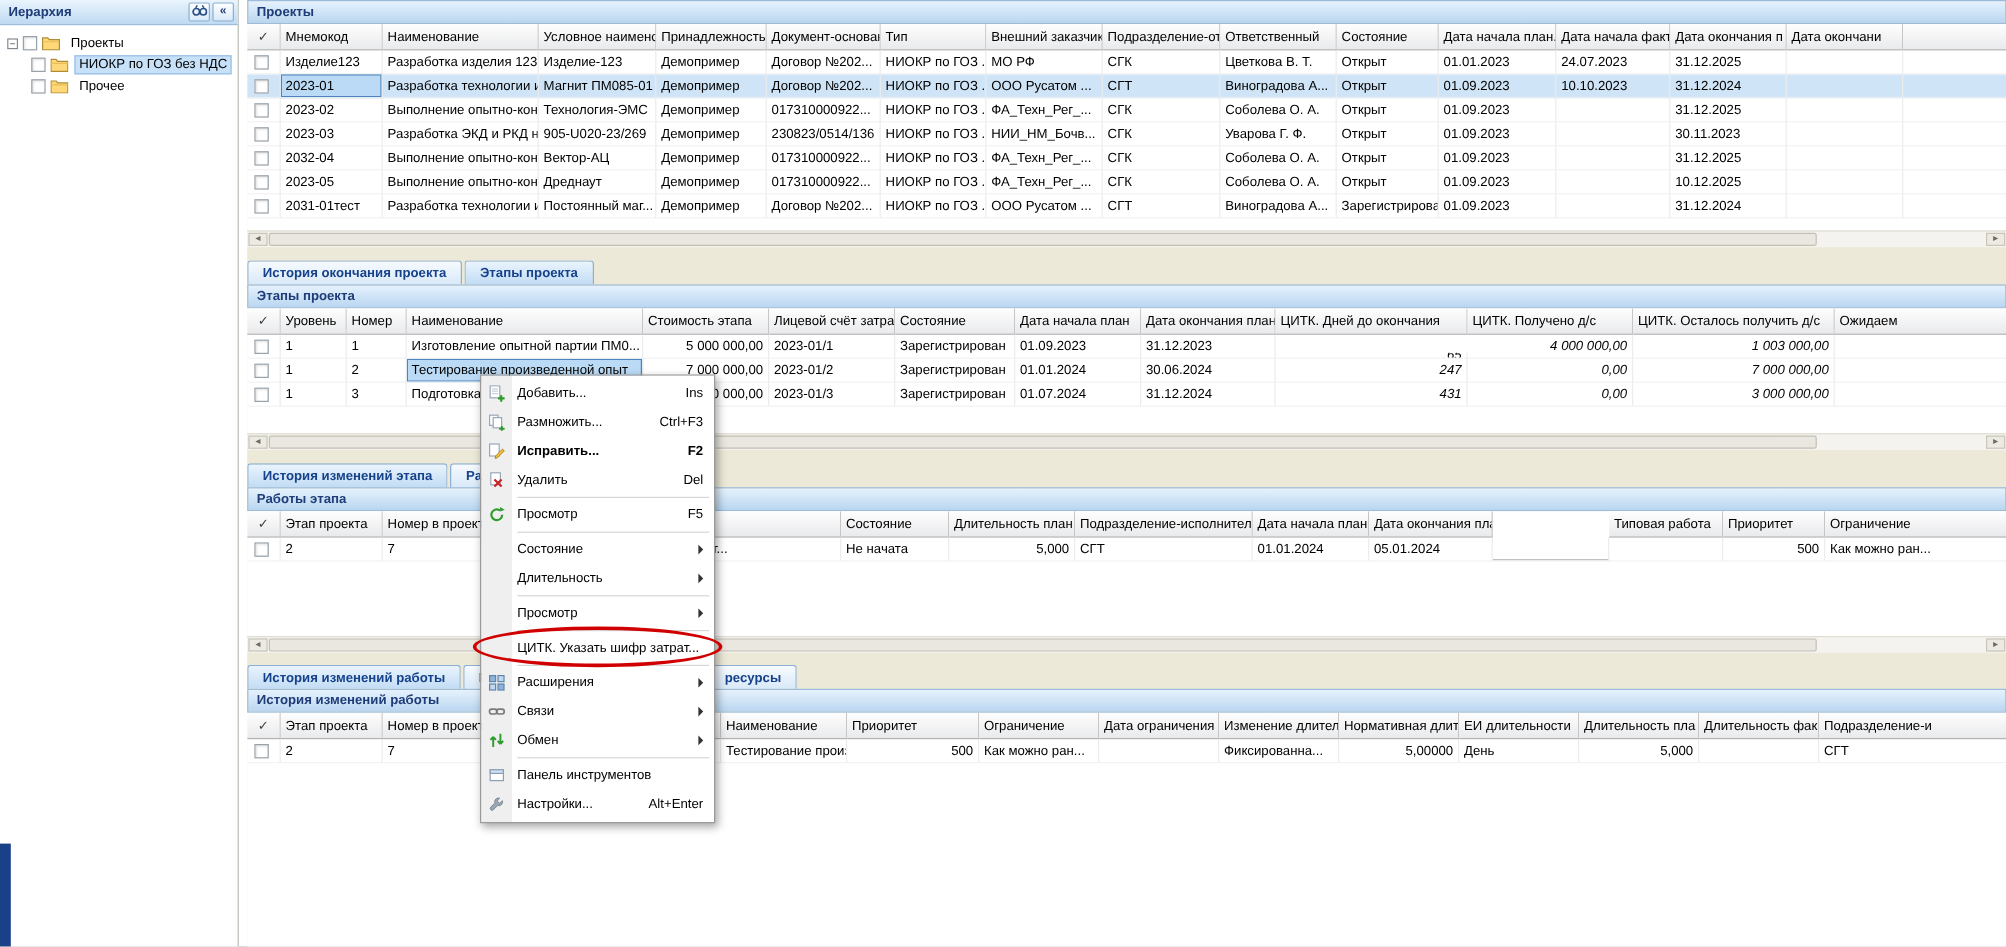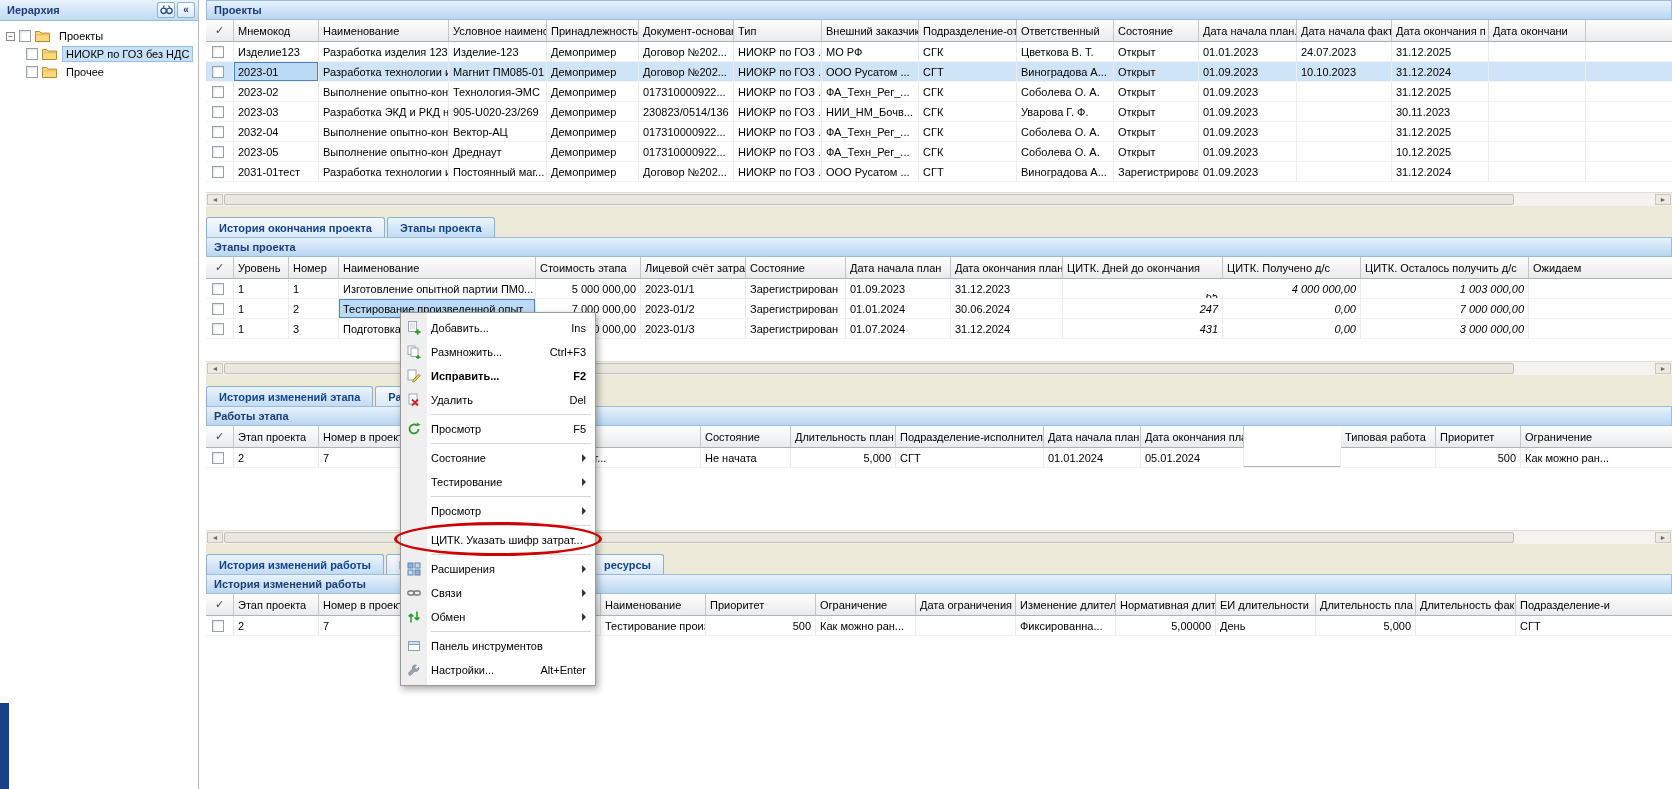--- a/index.html
+++ b/index.html
@@ -659,21 +659,21 @@
         <span class="mi-short">F5</span>
       </div>
       <div class="menu-sep"></div>
       <div class="menu-item">
         <span class="mi-icon"></span>
         <span class="mi-label">Состояние</span>
         <span class="mi-arrow"></span>
       </div>
       <div class="menu-item">
         <span class="mi-icon"></span>
-        <span class="mi-label">Тестирование</span>
+        <span class="mi-label">Длительность</span>
         <span class="mi-arrow"></span>
       </div>
       <div class="menu-sep"></div>
       <div class="menu-item">
         <span class="mi-icon"></span>
         <span class="mi-label">Просмотр</span>
         <span class="mi-arrow"></span>
       </div>
       <div class="menu-sep"></div>
       <div class="menu-item">

